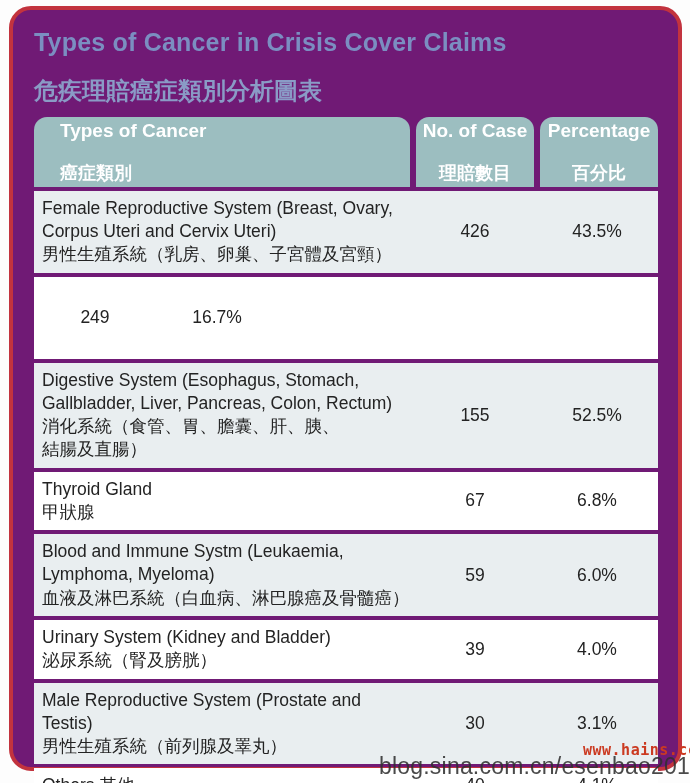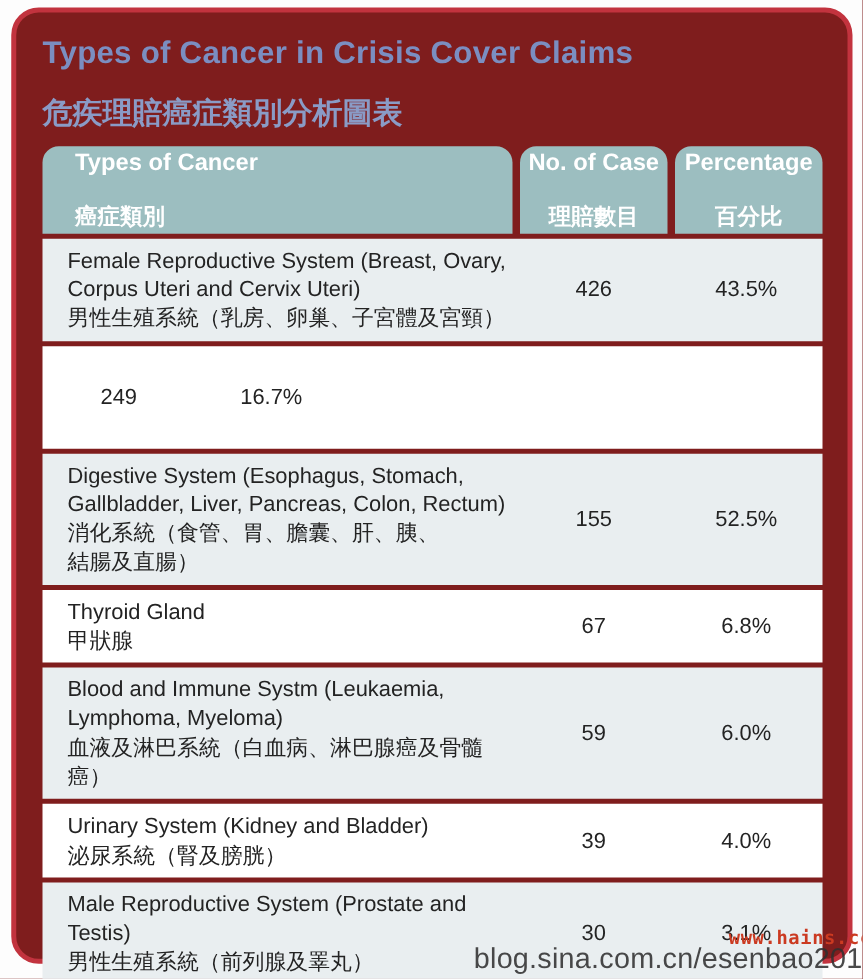--- a/index.html
+++ b/index.html
@@ -5,21 +5,21 @@
   html,body{margin:0;padding:0;}
   body{
     width:690px;height:783px;position:relative;overflow:hidden;
     background:#fdfdfd;
     font-family:"Liberation Sans","DejaVu Sans",sans-serif;
   }
   .card{
     position:absolute;left:9px;top:6px;width:673px;height:765px;
     box-sizing:border-box;
     border:4px solid #c2333e;border-radius:22px;
-    background:#7f1d1d;
+    background:#701a75;
     padding:18px 20px 0 21px;
   }
   .title-en{
     font-size:25px;font-weight:bold;color:#7b8ec1;
     line-height:1.16;letter-spacing:0.2px;
   }
   .title-zh{
     font-size:24px;font-weight:bold;color:#8a9bc6;
     margin-top:20px;line-height:1.2;
   }
@@ -33,21 +33,21 @@
   }
   .th .en{font-size:19px;}
   .th .zh{font-size:18px;margin-top:16px;}
   .th-name{flex:1;padding-left:26px;}
   .th-cases,.th-pct{width:118px;text-align:center;align-items:center;}
   .tbody{margin-top:4px;}
   .tr{display:flex;margin-bottom:4px;align-items:stretch;background:#fff;}
   .tr.alt{background:#e9eef0;}
   .td-name{
     flex:1;display:flex;flex-direction:column;justify-content:center;
-    padding:6px 4px 6px 20px;color:#232323;font-size:17.5px;line-height:1.33;
+    padding:6px 4px 6px 8px;color:#232323;font-size:17.5px;line-height:1.33;
     white-space:pre-line;
   }
   .td-cases,.td-pct{
     width:122px;display:flex;align-items:center;justify-content:center;
     color:#232323;font-size:17.5px;
   }
   .r0{min-height:80px;} .r1{min-height:82px;} .r2{min-height:96px;}
   .r3{min-height:55px;} .r4{min-height:80px;} .r5{min-height:54px;}
   .r6{min-height:56px;} .r7{min-height:30px;}
   .total-sep{border-top:2px solid #9cbec0;margin-top:-1px;}

